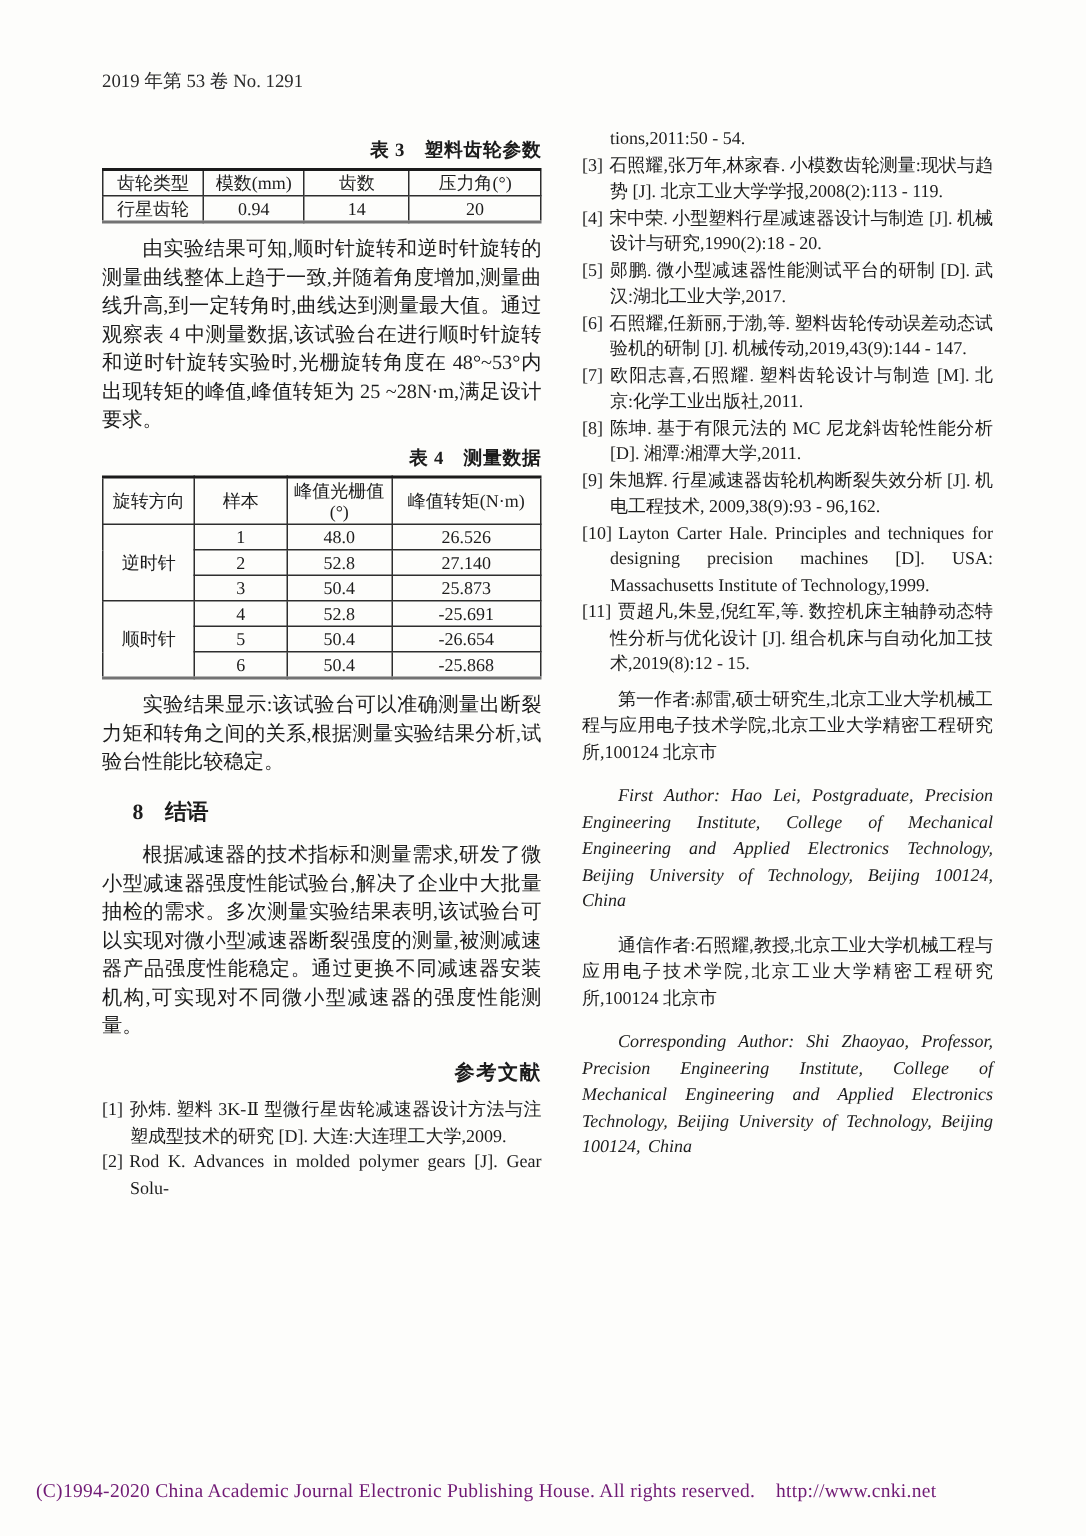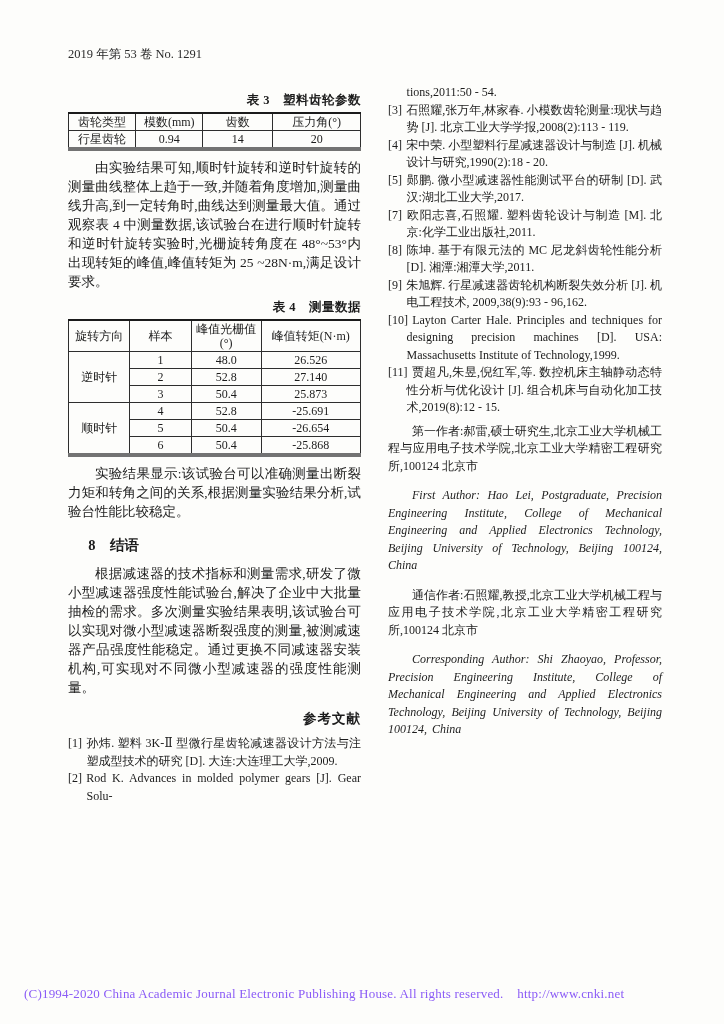--- a/index.html
+++ b/index.html
@@ -23,21 +23,21 @@
   }
   .col-left  { width:293px; }
   .col-right { width:274px; }
 
   .table-title {
     text-align:right; font-weight:bold; font-size:12.5px;
     margin:8px 0 3px 0; letter-spacing:0.5px;
   }
   table.paper-table {
     width:100%; border-collapse:collapse; font-size:12px;
-    border-top:2px solid #1b1b1b; border-bottom:4px solid #737373;
+    border-top:2px solid #1b1b1b; border-bottom:2px solid #737373;
   }
   table.paper-table th, table.paper-table td {
     border:1px solid #2e2e2e;
     text-align:center; vertical-align:middle;
     padding:1px 2px; font-weight:normal; line-height:14px;
     height:14px;
   }
   table.paper-table th { font-weight:normal; }
 
   .para {
@@ -65,21 +65,21 @@
     font-size:12px; line-height:17.5px; text-align:justify;
     text-indent:2em; margin-top:6px;
   }
   .author-en {
     font-size:12px; line-height:17.5px; text-align:justify;
     text-indent:2em; margin-top:5px; font-style:italic;
     word-spacing:2px;
   }
   .footer-watermark {
     position:absolute; left:24px; bottom:22px;
-    font-size:13px; color:#8b5cf6; white-space:pre;
+    font-size:13px; color:#701a75; white-space:pre;
     letter-spacing:0.2px;
   }
 </style>
 </head>
 <body>
 
 <div class="page">
 
   <div class="page-header">
     <span>2019 年第 53 卷 No. 12</span>
@@ -173,20 +173,21 @@
 
     </div>
 
     <div class="col-right">
 
       <div class="ref-cont">tions,2011:50 - 54.</div>
 
       <p class="ref"><span class="ref-label">[3]</span><span>石照耀,张万年,林家春. 小模数齿轮测量:现状与趋势 [J]. 北京工业大学学报,2008(2):113 - 119.</span></p>
       <p class="ref"><span class="ref-label">[4]</span><span>宋中荣. 小型塑料行星减速器设计与制造 [J]. 机械设计与研究,1990(2):18 - 20.</span></p>
       <p class="ref"><span class="ref-label">[5]</span><span>郧鹏. 微小型减速器性能测试平台的研制 [D]. 武汉:湖北工业大学,2017.</span></p>
+      <p class="ref"><span class="ref-label">[6]</span><span>石照耀,任新丽,于渤,等. 塑料齿轮传动误差动态试验机的研制 [J]. 机械传动,2019,43(9):144 - 147.</span></p>
       <p class="ref"><span class="ref-label">[7]</span><span>欧阳志喜,石照耀. 塑料齿轮设计与制造 [M]. 北京:化学工业出版社,2011.</span></p>
       <p class="ref"><span class="ref-label">[8]</span><span>陈坤. 基于有限元法的 MC 尼龙斜齿轮性能分析 [D]. 湘潭:湘潭大学,2011.</span></p>
       <p class="ref"><span class="ref-label">[9]</span><span>朱旭辉. 行星减速器齿轮机构断裂失效分析 [J]. 机电工程技术, 2009,38(9):93 - 96,162.</span></p>
       <p class="ref"><span class="ref-label">[10]</span><span>Layton Carter Hale. Principles and techniques for designing precision machines [D]. USA: Massachusetts Institute of Technology,1999.</span></p>
       <p class="ref"><span class="ref-label">[11]</span><span>贾超凡,朱昱,倪红军,等. 数控机床主轴静动态特性分析与优化设计 [J]. 组合机床与自动化加工技术,2019(8):12 - 15.</span></p>
 
       <p class="author-cn">第一作者:郝雷,硕士研究生,北京工业大学机械工程与应用电子技术学院,北京工业大学精密工程研究所,100124 北京市</p>
       <p class="author-en">First Author: Hao Lei, Postgraduate, Precision Engineering Institute, College of Mechanical Engineering and Applied Electronics Technology, Beijing University of Technology, Beijing 100124, China</p>
       <p class="author-cn">通信作者:石照耀,教授,北京工业大学机械工程与应用电子技术学院,北京工业大学精密工程研究所,100124 北京市</p>
       <p class="author-en">Corresponding Author: Shi Zhaoyao, Professor, Precision Engineering Institute, College of Mechanical Engineering and Applied Electronics Technology, Beijing University of Technology, Beijing 100124, China</p>

